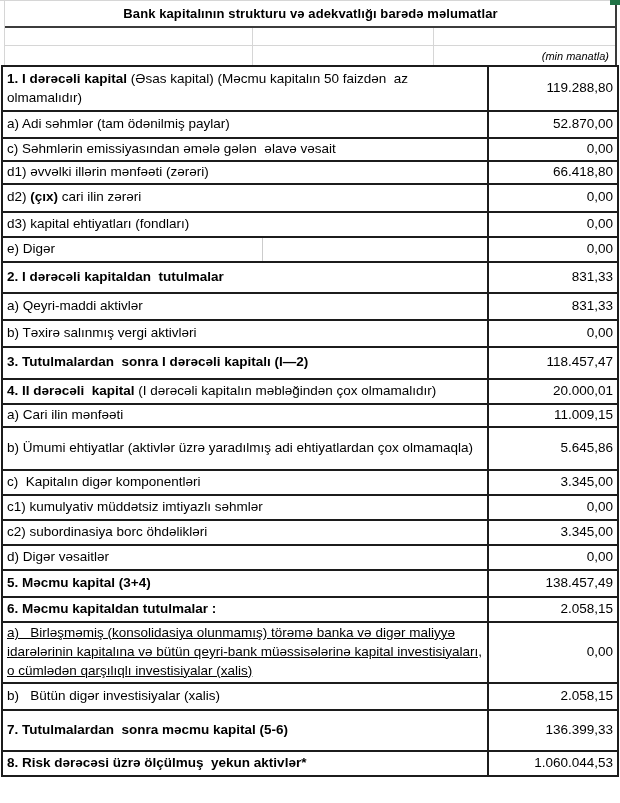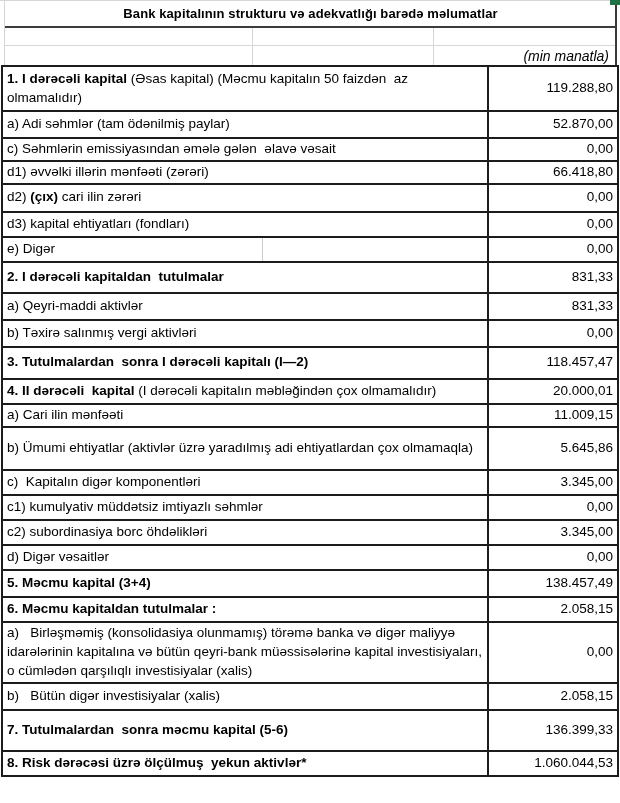--- a/index.html
+++ b/index.html
@@ -21,39 +21,39 @@
   .edge-right { position:absolute; left:615px; top:0; width:2px; height:65px; background:#3a3a3a; }
   .title-row {
     position:absolute; left:5px; top:1px; width:611px; height:25px;
     border-bottom:2px solid #3c3c3c;
     display:flex; align-items:center; justify-content:center;
     font-weight:bold; font-size:13px; letter-spacing:0.1px;
   }
   .unit-row {
     position:absolute; left:5px; top:47px; width:604px; height:17px;
     display:flex; align-items:center; justify-content:flex-end;
-    font-style:italic; font-size:14px;
+    font-style:italic; font-size:11px;
   }
   .green-corner { position:absolute; left:610px; top:0; width:10px; height:5px; background:#217346; }
 
   
   table.cap {
     position:absolute; left:1px; top:65px; width:616px;
     border-collapse:collapse; table-layout:fixed;
   }
   table.cap td {
     border:2px solid #1c1c1c;
     font-size:13.5px; line-height:1.4; vertical-align:middle;
     padding:1px 4px; overflow:hidden;
   }
   td.desc { width:482px; }
   td.val  { width:126px; text-align:right; padding-right:5px; white-space:nowrap; }
   td.L1 { padding-left:9px; }
   td.L2 { padding-left:18px; }
-  td.narrow { padding-right:30px; }
+  td.narrow { padding-right:30px;text-decoration:underline; }
   td.egrid {
     background-image:linear-gradient(#cccccc,#cccccc);
     background-repeat:no-repeat; background-size:1px 100%; background-position:259px 0;
   }
   .b { font-weight:bold; }
 </style>
 </head>
 <body>
 
 <div class="sheet">

